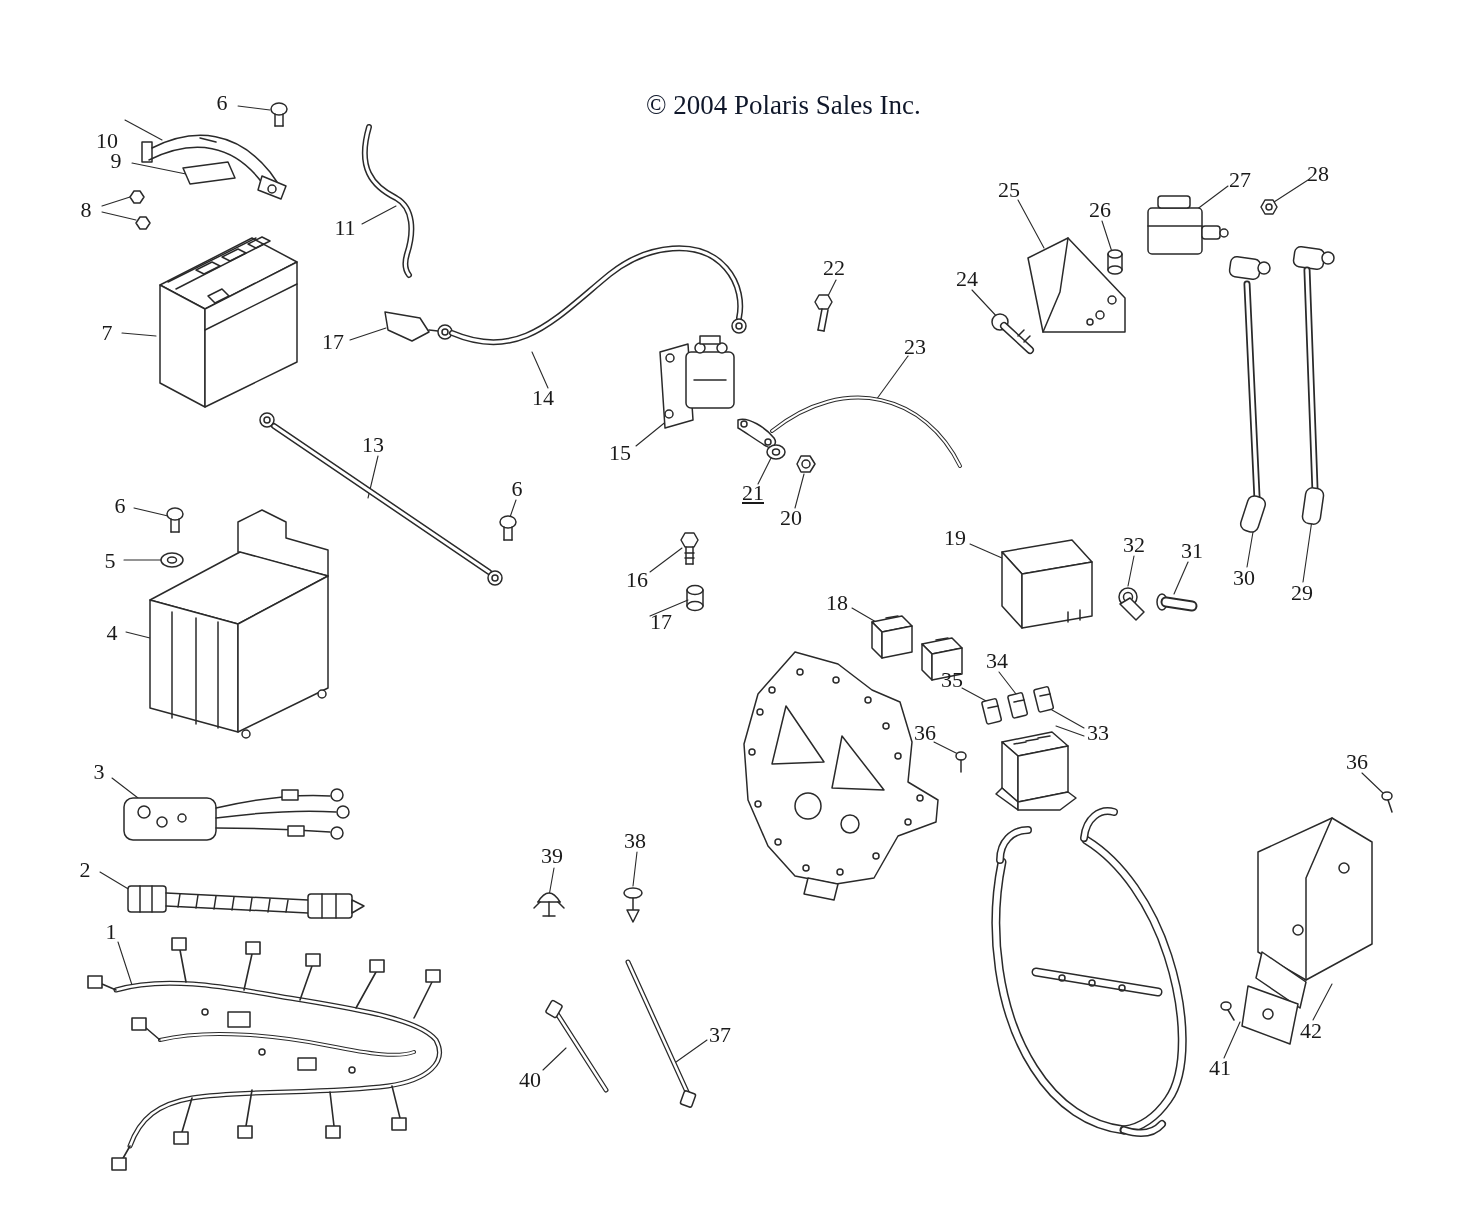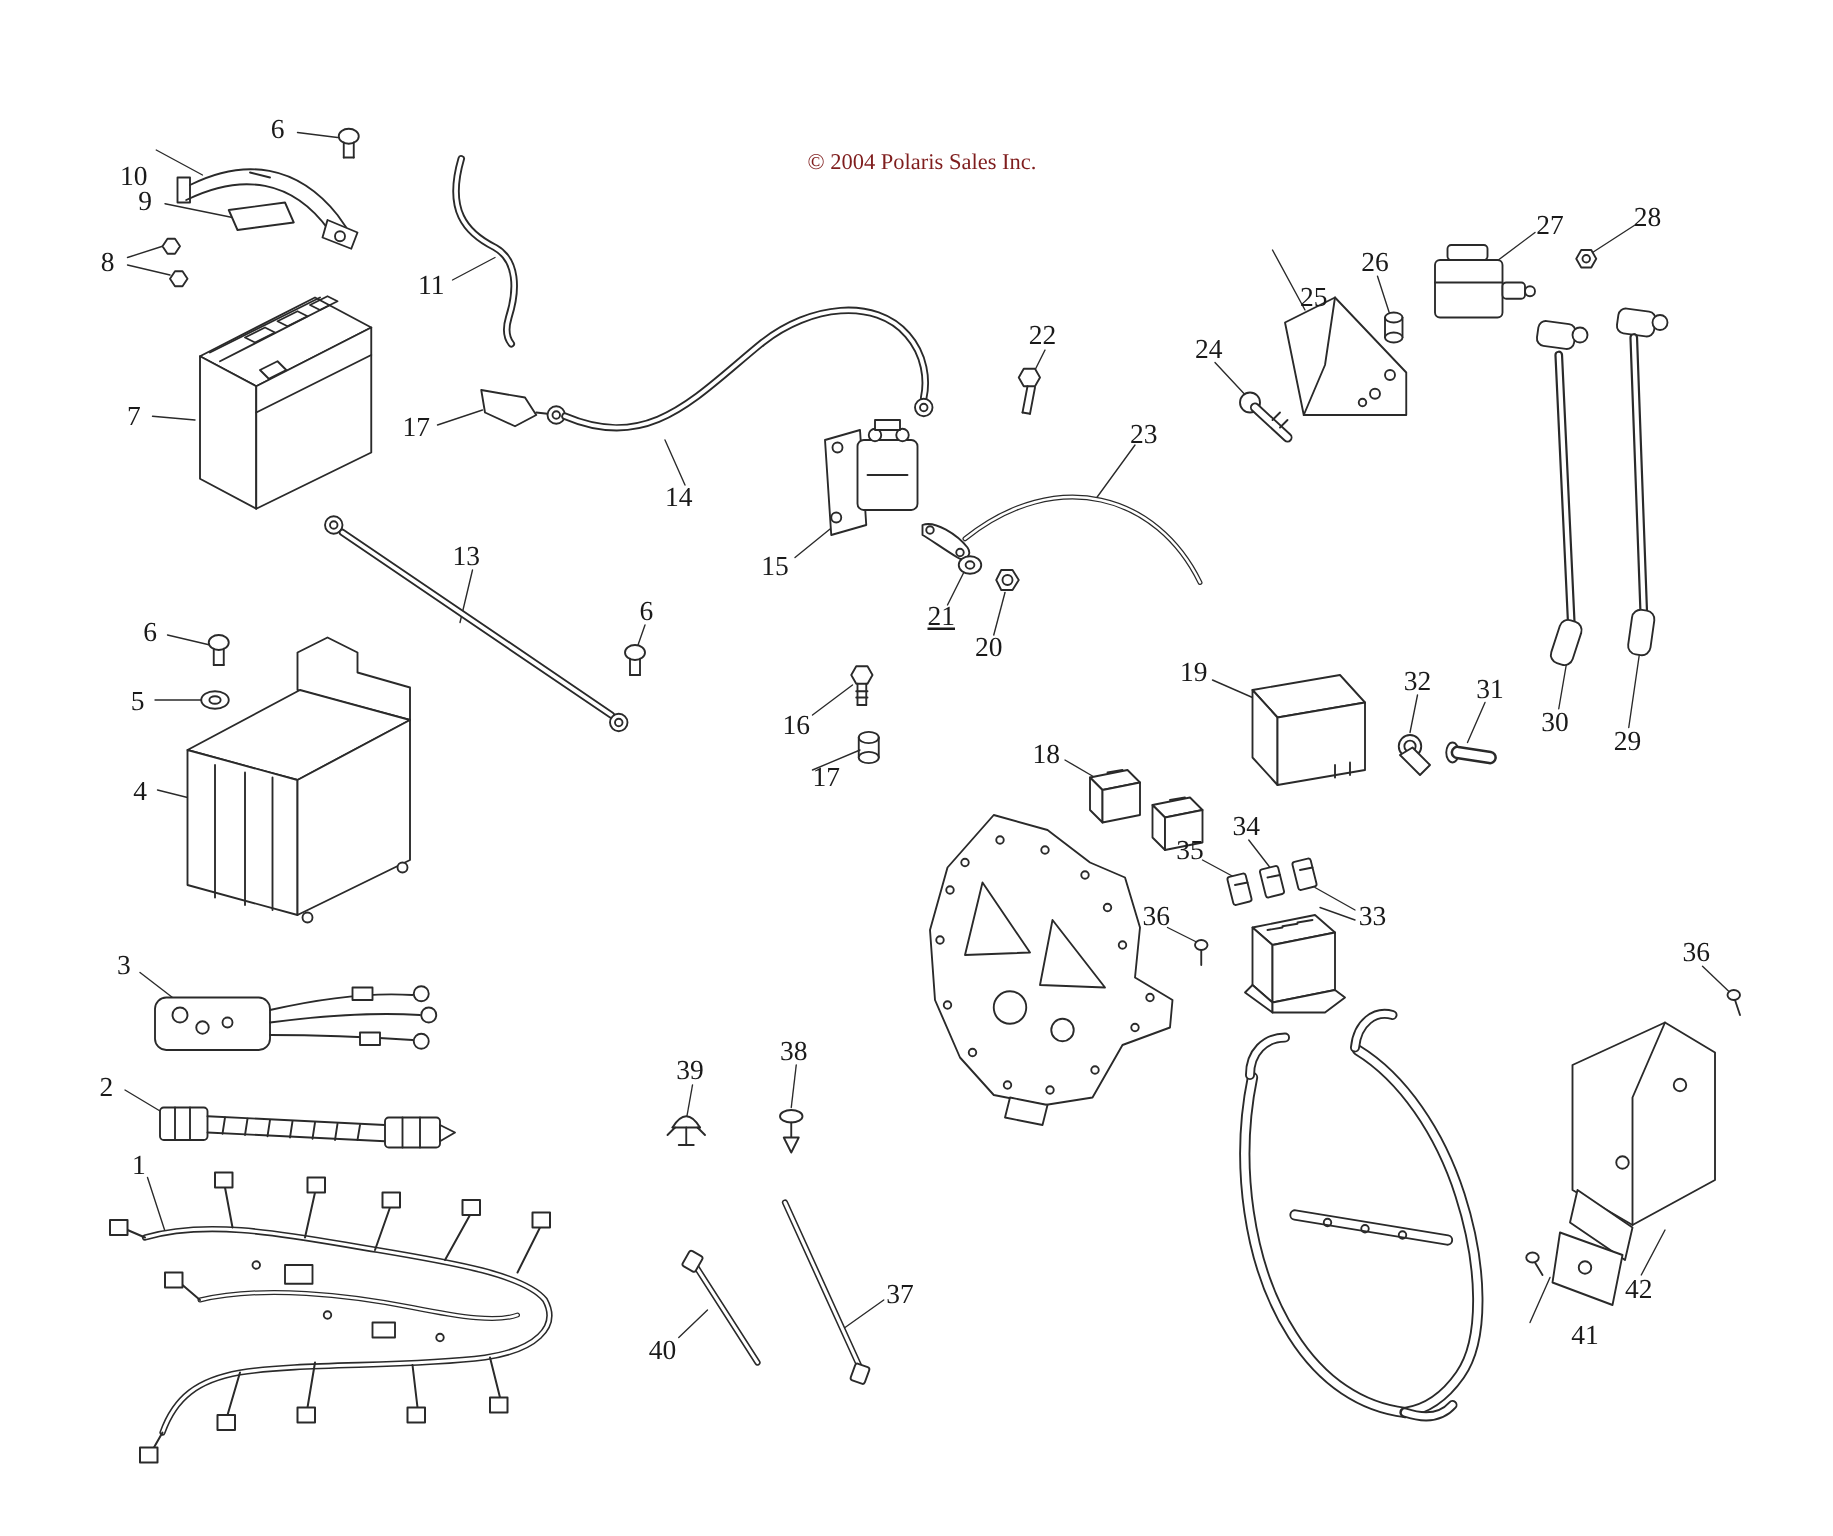--- a/index.html
+++ b/index.html
@@ -7,21 +7,21 @@
     position:relative;width:1466px;height:1229px;background:#ffffff;
     overflow:hidden;font-family:"Liberation Sans",sans-serif;color:#1a1a1a;
   }
   .diagram-svg{position:absolute;left:0;top:0;}
   .callout{
     position:absolute;transform:translate(-50%,-50%);
     font-size:22px;font-weight:400;color:#1a1a1a;user-select:none;
     font-family:"Liberation Serif",serif;
   }
   .copyright{
-    position:absolute;left:646px;top:119px;font-size:18px;color:#7f1d1d;
+    position:absolute;left:646px;top:90px;font-size:27px;color:#0f172a;
     font-family:"Liberation Serif",serif;
   }
 </style>
 </head>
 <body>
 
 <div class="page">
 
   <div class="copyright">© 2004 Polaris Sales Inc.</div>
 
@@ -472,21 +472,21 @@
       <div class="callout" style="left: 107px; top: 117px; margin-top: 24px;">10</div>
       <div class="callout" style="left: 116px; top: 161px;">9</div>
       <div class="callout" style="left: 86px; top: 210px;">8</div>
       <div class="callout" style="left: 345px; top: 228px;">11</div>
       <div class="callout" style="left: 107px; top: 333px;">7</div>
       <div class="callout" style="left: 333px; top: 342px;">17</div>
       <div class="callout" style="left: 543px; top: 398px;">14</div>
       <div class="callout" style="left: 620px; top: 453px;">15</div>
       <div class="callout" style="left: 834px; top: 268px;">22</div>
       <div class="callout" style="left: 915px; top: 347px;">23</div>
-      <div class="callout" style="left: 1051px; top: 190px; margin-top: 48px;">25</div>
+      <div class="callout" style="left: 1009px; top: 190px;">25</div>
       <div class="callout" style="left: 1100px; top: 210px;">26</div>
       <div class="callout" style="left: 1240px; top: 180px;">27</div>
       <div class="callout" style="left: 1318px; top: 174px;">28</div>
       <div class="callout" style="left: 967px; top: 279px;">24</div>
       <div class="callout" style="left: 373px; top: 445px;">13</div>
       <div class="callout" style="left: 120px; top: 506px;">6</div>
       <div class="callout" style="left: 110px; top: 561px;">5</div>
       <div class="callout" style="left: 112px; top: 633px;">4</div>
       <div class="callout" style="left: 517px; top: 489px;">6</div>
       <div class="callout" style="left: 637px; top: 580px;">16</div>
@@ -504,17 +504,17 @@
       <div class="callout" style="left: 1098px; top: 733px;">33</div>
       <div class="callout" style="left: 925px; top: 733px;">36</div>
       <div class="callout" style="left: 1357px; top: 762px;">36</div>
       <div class="callout" style="left: 99px; top: 772px;">3</div>
       <div class="callout" style="left: 85px; top: 870px;">2</div>
       <div class="callout" style="left: 111px; top: 932px;">1</div>
       <div class="callout" style="left: 552px; top: 856px; font-family: Liberation Serif, serif;">39</div>
       <div class="callout" style="left: 635px; top: 841px;">38</div>
       <div class="callout" style="left: 720px; top: 1035px;">37</div>
       <div class="callout" style="left: 530px; top: 1080px;">40</div>
-      <div class="callout" style="left: 1220px; top: 1068px; margin-left: 48px;">41</div>
+      <div class="callout" style="left: 1220px; top: 1068px;">41</div>
       <div class="callout" style="left: 1311px; top: 1031px;">42</div>
     </div>
 
 </div>
 
 </body></html>

